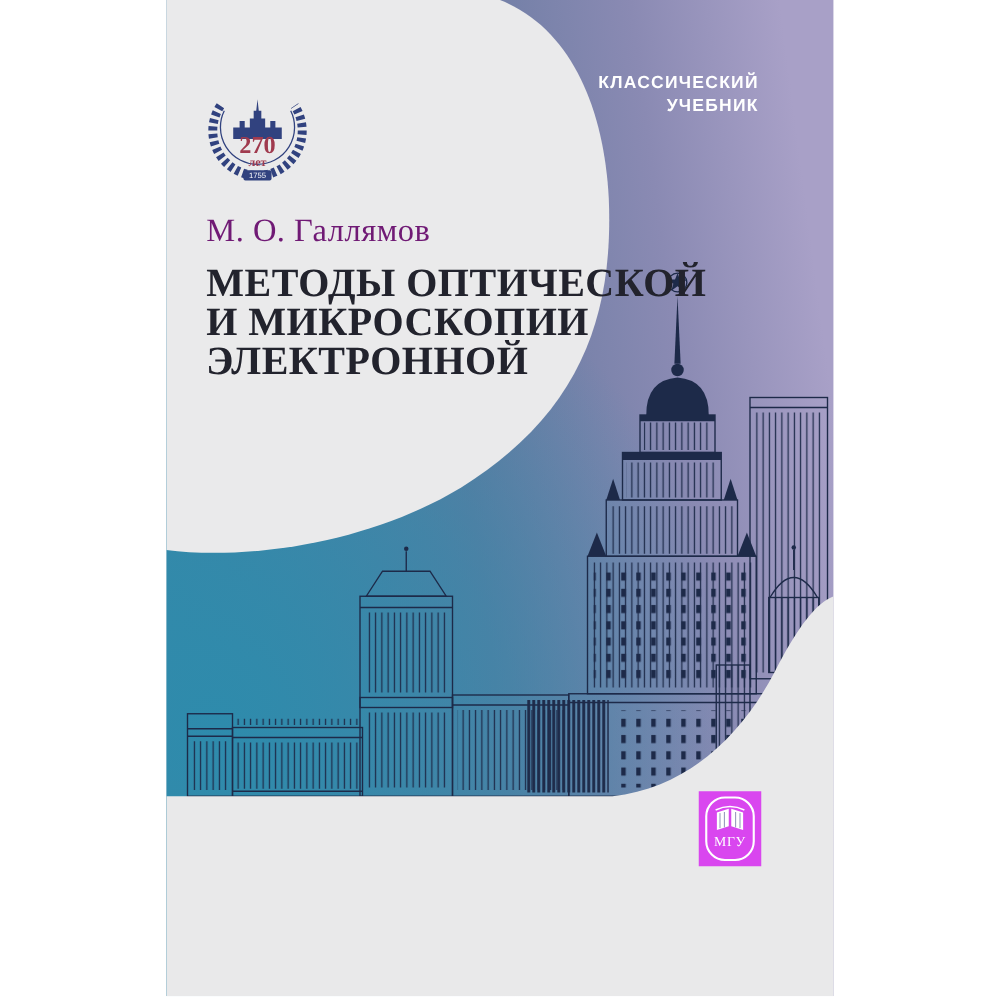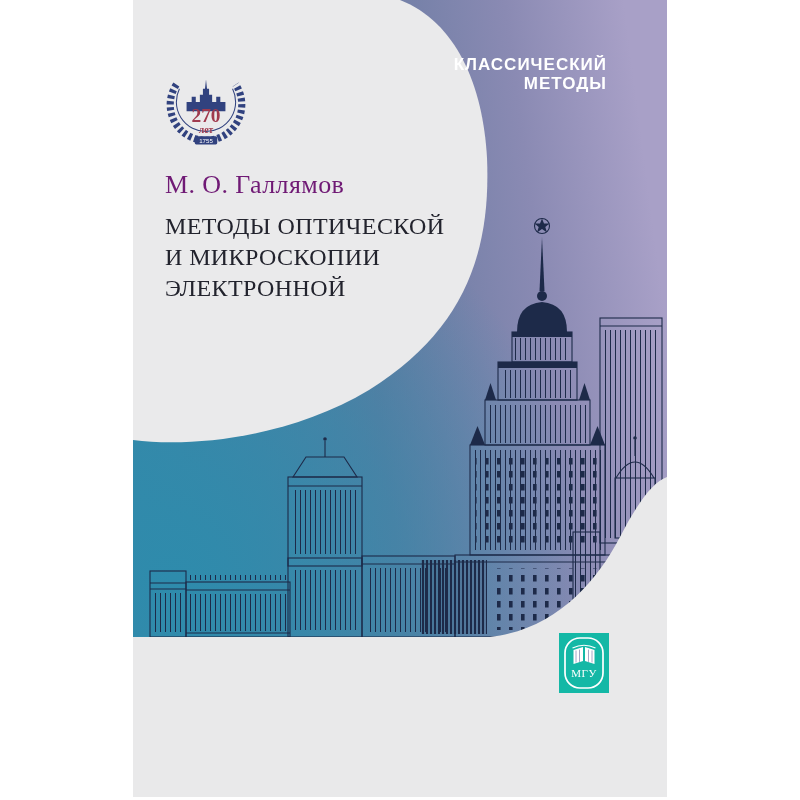--- a/index.html
+++ b/index.html
@@ -2,30 +2,30 @@
 <html><head>
 <meta charset="utf-8">
 <style>
   html,body{margin:0;padding:0;background:#ffffff;width:800px;height:800px;overflow:hidden;
     font-family:"Liberation Sans",sans-serif;}
   .page{position:relative;width:800px;height:800px;background:#ffffff;}
   .cover{position:absolute;left:133px;top:0;width:534px;height:797px;overflow:hidden;}
   .art{position:absolute;left:0;top:0;width:534px;height:797px;display:block;}
 
   .series{position:absolute;top:56px;right:60px;text-align:right;color:#ffffff;
-    font-weight:700;font-size:17px;line-height:18.5px;letter-spacing:1px;}
+    font-weight:700;font-size:14px;line-height:18.5px;letter-spacing:1px;}
   .emblem{position:absolute;left:27px;top:58px;width:92px;height:92px;}
 
   .author{position:absolute;left:32px;top:170px;
     font-family:"Liberation Serif",serif;font-size:26px;color:#701a75;letter-spacing:0.4px;}
   .title{position:absolute;left:32px;top:211px;
-    font-family:"Liberation Serif",serif;font-weight:400;font-size:24px;line-height:31px;
+    font-family:"Liberation Serif",serif;font-weight:700;font-size:32px;line-height:31px;
     color:#22232d;letter-spacing:0.4px;}
 
-  .mgu{position:absolute;left:426px;top:633px;width:50px;height:60px;background:#14b8a6;}
+  .mgu{position:absolute;left:426px;top:633px;width:50px;height:60px;background:#d946ef;}
   .mgu svg{display:block;width:50px;height:60px;}
 </style>
 </head>
 <body>
 
 <div class="page">
   <div class="cover">
 
     <svg class="art" viewBox="0 0 534 797">
       <defs>
@@ -125,21 +125,21 @@
         <rect x="440" y="532" width="27" height="70" fill="url(#pcols)"></rect>
       </g>
 
       <path d="M0 0 H267 C323 22 350 85 354 158 C358 252 332 330 236 390 C160 436 62 448 0 440 Z" fill="#eaeaeb"></path>
 
       <path d="M0 637 H357 C420 630 462 585 487 537 C505 502 520 482 534 477 V797 H0 Z" fill="#e9e9ea"></path>
     </svg>
 
     <div class="series">
       <div>КЛАССИЧЕСКИЙ</div>
-      <div>МЕТОДЫ</div>
+      <div>УЧЕБНИК</div>
     </div>
 
     <svg class="emblem" viewBox="0 0 90 90">
       <path d="M16 26 A35 35 0 1 0 74 26" fill="none" stroke="#31427f" stroke-width="7" stroke-dasharray="3.2 2.6"></path>
       <path d="M19 30 A29 29 0 1 0 71 30" fill="none" stroke="#31427f" stroke-width="1"></path>
       <path fill="#31427f" d="M26 52 V43 h5 v-5 h4 v5 h4 V36 h3 v-6 h2 l1-9 1 9 h2 v6 h3 v7 h4 v-5 h4 v5 h5 v9 Z"></path>
       <text x="45" y="63" text-anchor="middle" font-family="Liberation Serif,serif" font-weight="700" font-size="19" fill="#a03a4e">270</text>
       <text x="45" y="73" text-anchor="middle" font-family="Liberation Serif,serif" font-weight="700" font-size="9.5" fill="#a03a4e">лет</text>
       <rect x="34" y="76.5" width="22" height="8" rx="1.5" fill="#31427f"></rect>
       <text x="45" y="82.7" text-anchor="middle" font-family="Liberation Sans,sans-serif" font-size="6" fill="#ffffff">1755</text>

